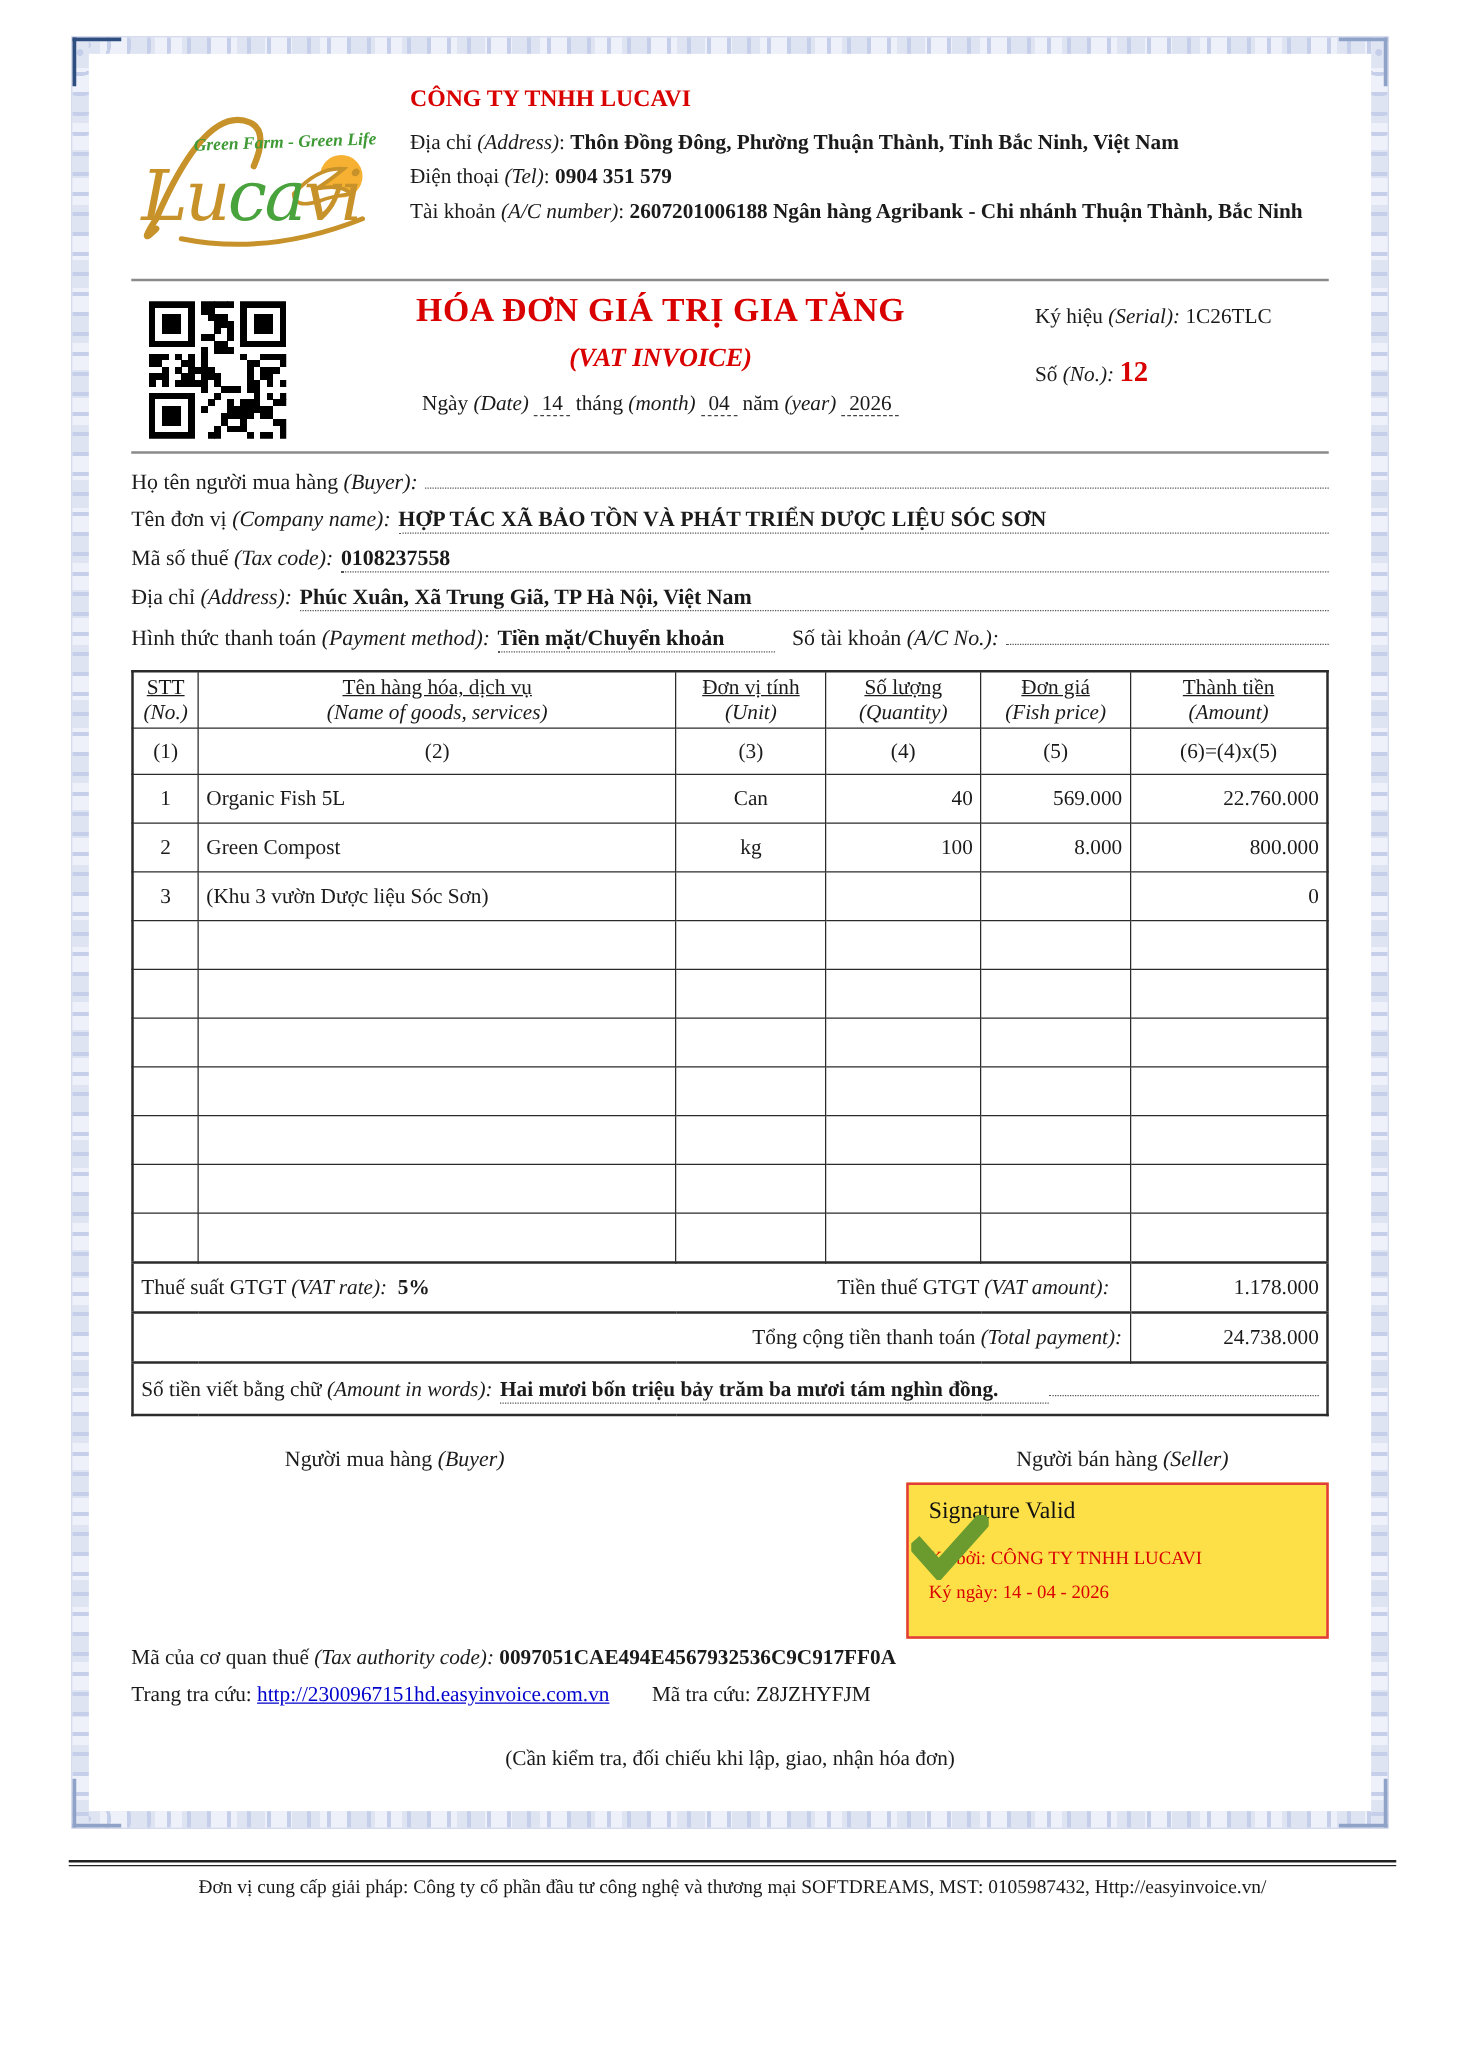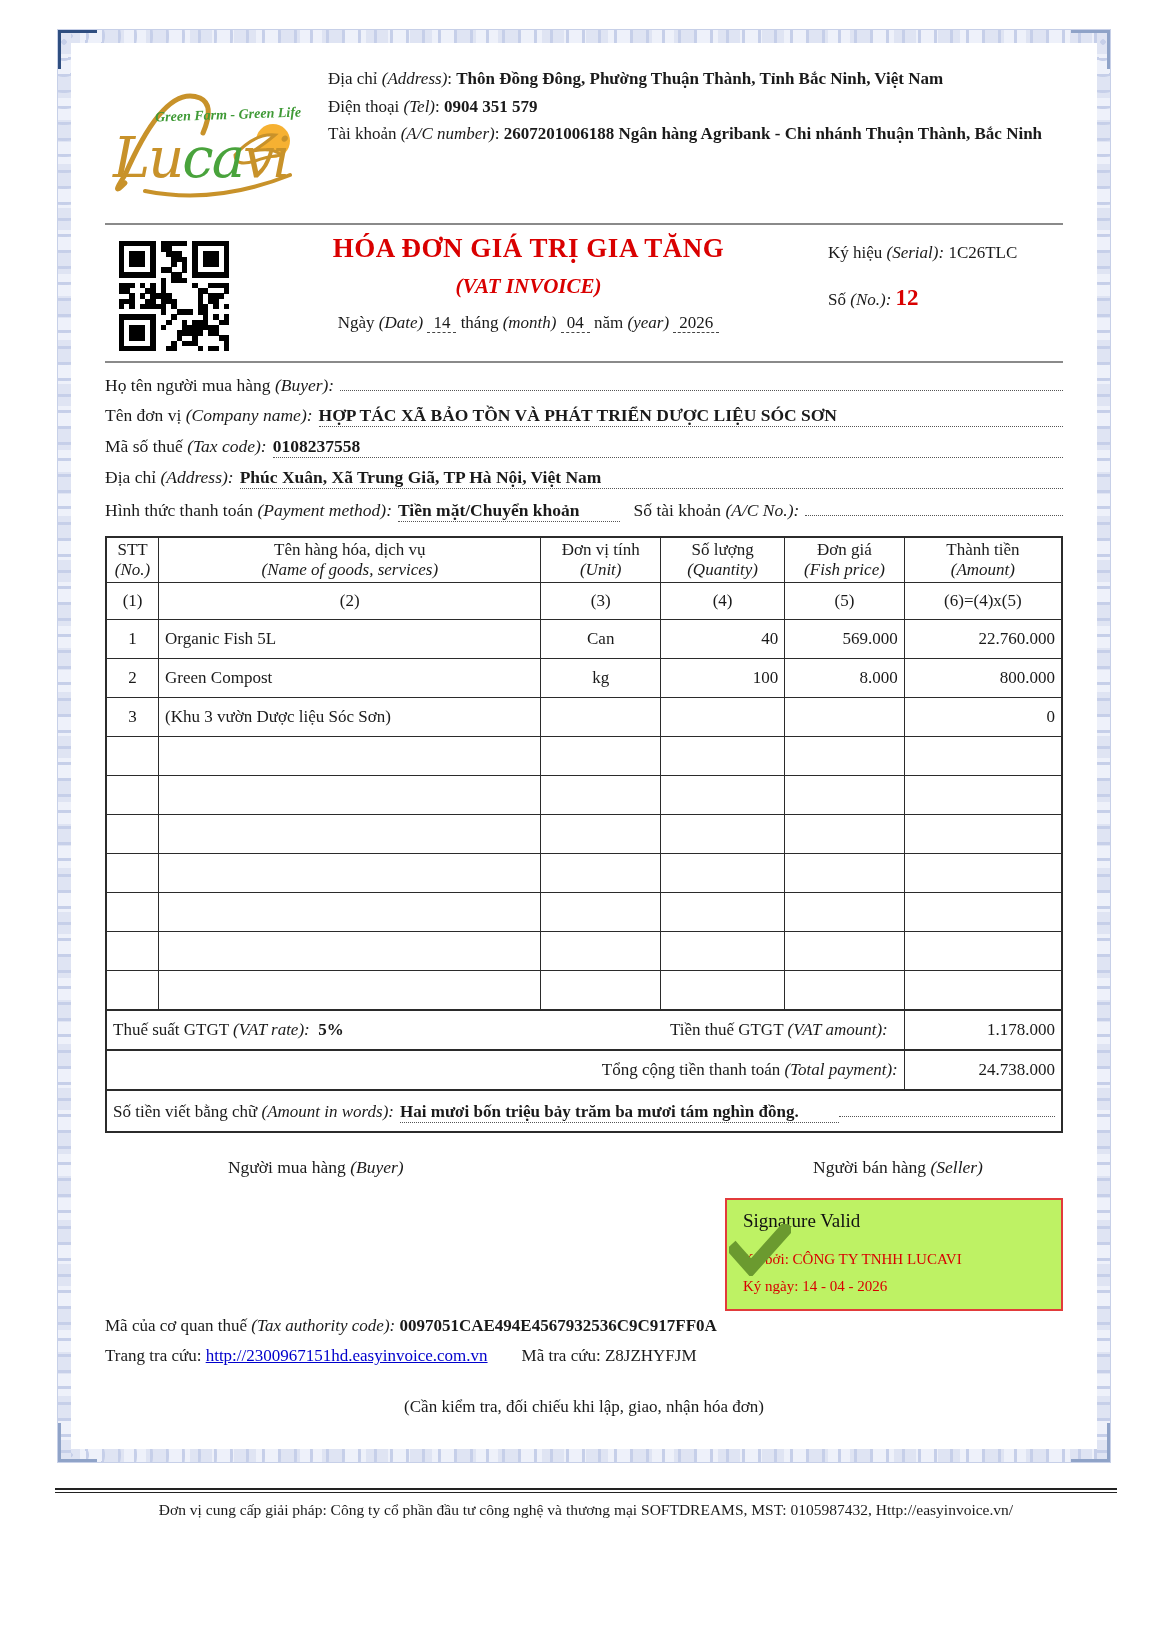--- a/index.html
+++ b/index.html
@@ -45,35 +45,35 @@
   
   .fields{font-size:17.5px;margin-top:4px;}
   .field{display:flex;align-items:baseline;margin:9px 0;}
   .flab{white-space:nowrap;padding-right:6px;}
   .fline{flex:1;border-bottom:1.6px dotted #555;min-height:1em;}
   .fval{font-weight:bold;border-bottom:1.6px dotted #555;padding-right:40px;}
   
   table.items{border-collapse:collapse;width:100%;margin-top:14px;font-size:17px;}
   table.items td,table.items th{border:1px solid #2b2b2b;padding:2px 6px;font-weight:normal;}
   table.items{border:2px solid #2b2b2b;}
-  th .vi{display:block;} th .enl{display:block;font-style:italic;}
+  th .vi{display:block;text-decoration:underline;} th .enl{display:block;font-style:italic;}
   tr.idx td{text-align:center;height:32px;}
   tr.body td{height:34px;}
   td.c{text-align:center;} td.r{text-align:right;} td.l{text-align:left;}
   tr.tot td{border-top:2px solid #2b2b2b;height:34px;}
   .totlab{text-align:right;padding-right:10px;}
   .vatflex{display:flex;justify-content:space-between;}
   tr.words td{border-top:2px solid #2b2b2b;height:36px;}
   .wordsflex{display:flex;align-items:baseline;}
   
   .sigrow{display:flex;margin-top:24px;}
   .sig-left{width:44%;text-align:center;font-size:17.5px;}
   .sig-right{flex:1;display:flex;flex-direction:column;align-items:flex-end;}
   .sig-right .lab{width:330px;text-align:center;font-size:17.5px;}
-  .sigbox{width:306px;border:2px solid #e23b3b;margin-top:20px;padding:10px 12px 12px 16px;position:relative;background:#bef264;}
+  .sigbox{width:306px;border:2px solid #e23b3b;margin-top:8px;padding:10px 12px 24px 16px;position:relative;background:#fde047;}
   .sigbox .sv{font-size:19px;color:#111;}
   .sigbox .kline{color:#d90000;font-size:15px;margin-top:4px;line-height:1.5;}
   .sigcheck{position:absolute;left:2px;top:24px;}
   
   .foot{font-size:17px;line-height:1.75;}
   .link{color:#0000cc;text-decoration:underline;}
   .foot .spacer{display:inline-block;width:34px;}
   .note{text-align:center;font-size:17px;margin-top:26px;}
   
   .provider-wrap{position:absolute;left:55px;top:1488px;width:1062px;}
@@ -100,20 +100,21 @@
         <svg width="205" height="150" viewBox="0 0 205 150">
           <path d="M20 120 Q5 135 20 112 Q60 20 95 35 Q110 42 98 70" fill="none" stroke="#c8922a" stroke-width="5" stroke-linecap="round"></path>
           <circle cx="168" cy="78" r="17" fill="#f5a81c" opacity="0.9"></circle>
           <path d="M130 92 Q150 70 170 72 Q158 82 148 88 Q168 84 176 92 Q160 94 150 98 Q130 104 130 92 Z" fill="#ffffff" stroke="#c8922a" stroke-width="3"></path>
           <path d="M40 128 Q110 142 185 112" fill="none" stroke="#c8922a" stroke-width="4" stroke-linecap="round"></path>
         </svg>
         <div class="tagline">Green Farm - Green Life</div>
         <div class="word"><span class="gold">Lu</span><span class="green">ca</span><span class="gold">vi</span></div>
       </div>
       <div class="co-info">
+        <div class="co-name">CÔNG TY TNHH LUCAVI</div>
         <div><span>Địa chỉ</span> <span class="en">(Address)</span>: <span class="b">Thôn Đồng Đông, Phường Thuận Thành, Tỉnh Bắc Ninh, Việt Nam</span></div>
         <div><span>Điện thoại</span> <span class="en">(Tel)</span>: <span class="b">0904 351 579</span></div>
         <div><span>Tài khoản</span> <span class="en">(A/C number)</span>: <span class="b">2607201006188  Ngân hàng Agribank - Chi nhánh Thuận Thành, Bắc Ninh</span></div>
       </div>
     </div>
 
     <hr class="sep">
 
     <div class="titleblock">
       <div class="qr"><svg width="110" height="110" viewBox="0 0 100 100" shape-rendering="crispEdges">

